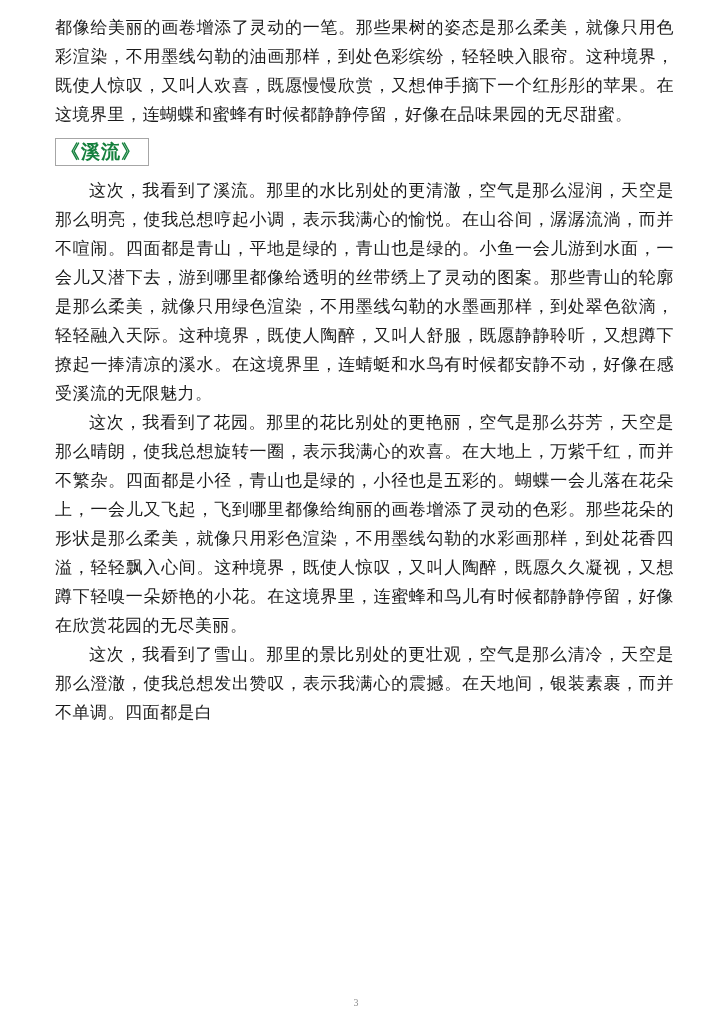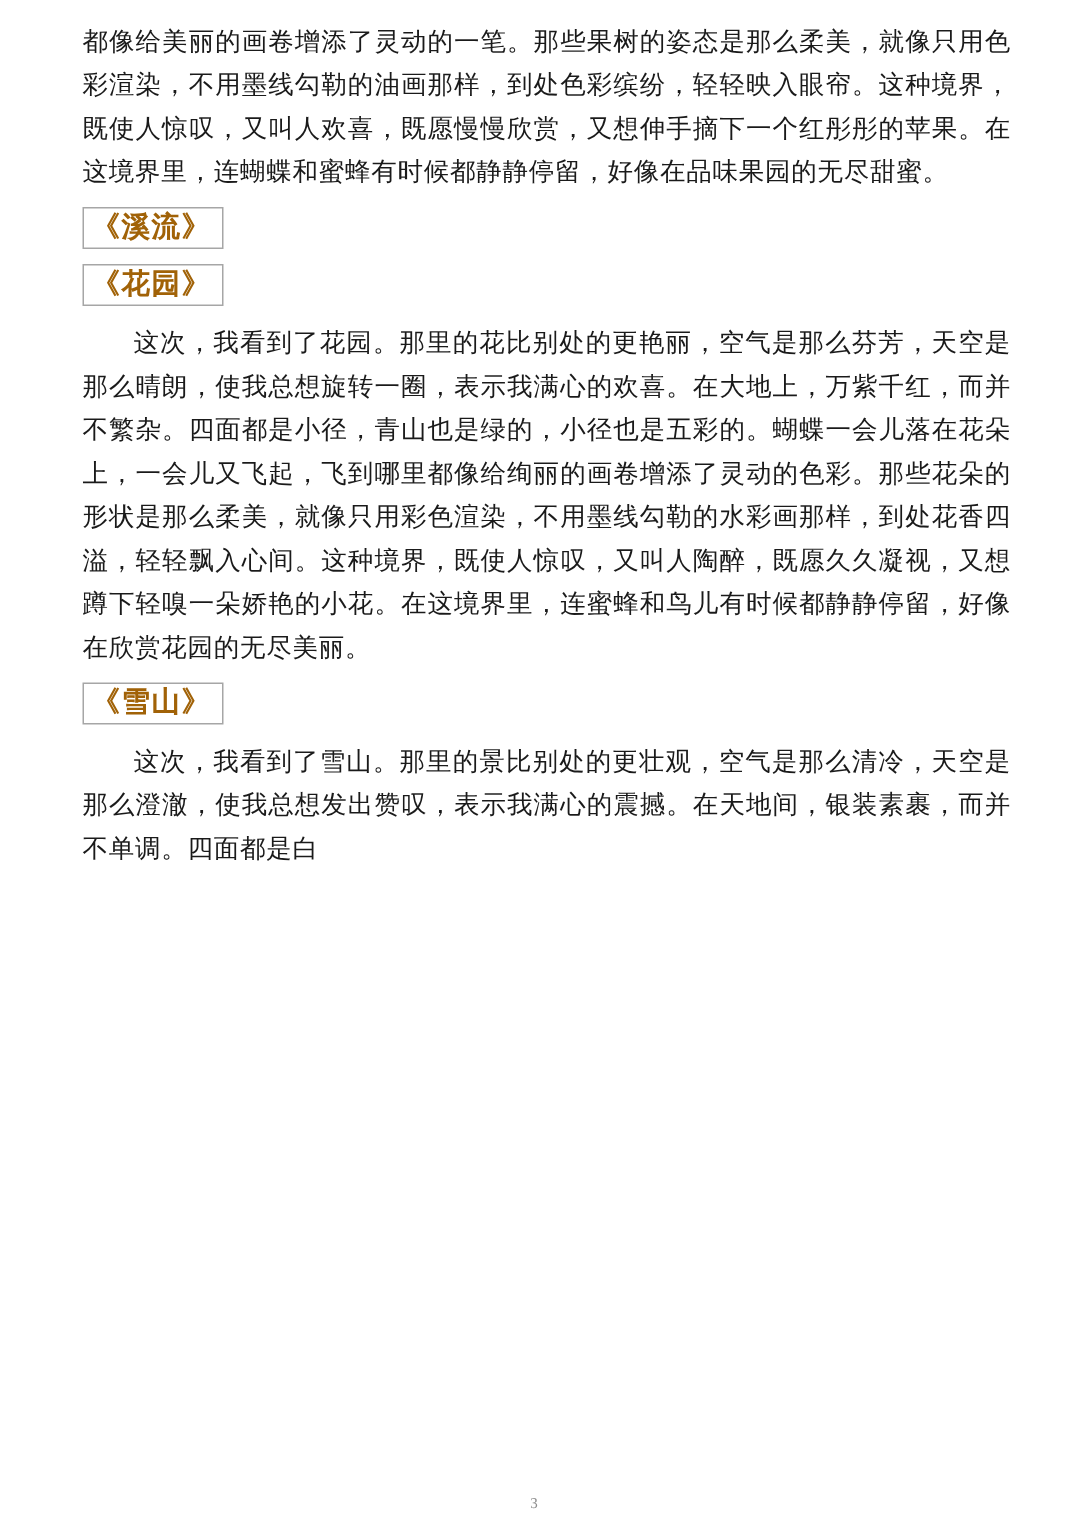--- a/index.html
+++ b/index.html
@@ -32,21 +32,21 @@
   .heading-row {
     margin: 9px 0 10px 0;
     line-height: 1;
   }
   .heading-box {
     display: inline-block;
     border: 1px solid #a6a6a6;
     padding: 3px 7px 4px 5px;
     font-size: 19px;
     font-weight: bold;
-    color: #a16207;
+    color: #15803d;
     letter-spacing: 1px;
   }
   .page-number {
     position: absolute;
     bottom: 16px;
     left: 0;
     width: 100%;
     text-align: center;
     font-size: 10px;
     color: #8c8c8c;
@@ -56,27 +56,22 @@
 </head>
 <body>
 
 <div class="page">
 
   <p class="para no-indent">都像给美丽的画卷增添了灵动的一笔。那些果树的姿态是那么柔美，就像只用色彩渲染，不用墨线勾勒的油画那样，到处色彩缤纷，轻轻映入眼帘。这种境界，既使人惊叹，又叫人欢喜，既愿慢慢欣赏，又想伸手摘下一个红彤彤的苹果。在这境界里，连蝴蝶和蜜蜂有时候都静静停留，好像在品味果园的无尽甜蜜。</p>
 
   <div class="heading-row">
     <span class="heading-box">《溪流》</span>
   </div>
+  <p class="para">这次，我看到了溪流。那里的水比别处的更清澈，空气是那么湿润，天空是那么明亮，使我总想哼起小调，表示我满心的愉悦。在山谷间，潺潺流淌，而并不喧闹。四面都是青山，平地是绿的，青山也是绿的。小鱼一会儿游到水面，一会儿又潜下去，游到哪里都像给透明的丝带绣上了灵动的图案。那些青山的轮廓是那么柔美，就像只用绿色渲染，不用墨线勾勒的水墨画那样，到处翠色欲滴，轻轻融入天际。这种境界，既使人陶醉，又叫人舒服，既愿静静聆听，又想蹲下撩起一捧清凉的溪水。在这境界里，连蜻蜓和水鸟有时候都安静不动，好像在感受溪流的无限魅力。</p>
 
-  <div class="heading-row">
-    <span class="heading-box">《花园》</span>
-  </div>
   <p class="para">这次，我看到了花园。那里的花比别处的更艳丽，空气是那么芬芳，天空是那么晴朗，使我总想旋转一圈，表示我满心的欢喜。在大地上，万紫千红，而并不繁杂。四面都是小径，青山也是绿的，小径也是五彩的。蝴蝶一会儿落在花朵上，一会儿又飞起，飞到哪里都像给绚丽的画卷增添了灵动的色彩。那些花朵的形状是那么柔美，就像只用彩色渲染，不用墨线勾勒的水彩画那样，到处花香四溢，轻轻飘入心间。这种境界，既使人惊叹，又叫人陶醉，既愿久久凝视，又想蹲下轻嗅一朵娇艳的小花。在这境界里，连蜜蜂和鸟儿有时候都静静停留，好像在欣赏花园的无尽美丽。</p>
 
 
-  <div class="heading-row">
-    <span class="heading-box">《雪山》</span>
-  </div>
   <p class="para">这次，我看到了雪山。那里的景比别处的更壮观，空气是那么清冷，天空是那么澄澈，使我总想发出赞叹，表示我满心的震撼。在天地间，银装素裹，而并不单调。四面都是白</p>
 
   <div class="page-number">3</div>
 
 </div>
 
 </body></html>

